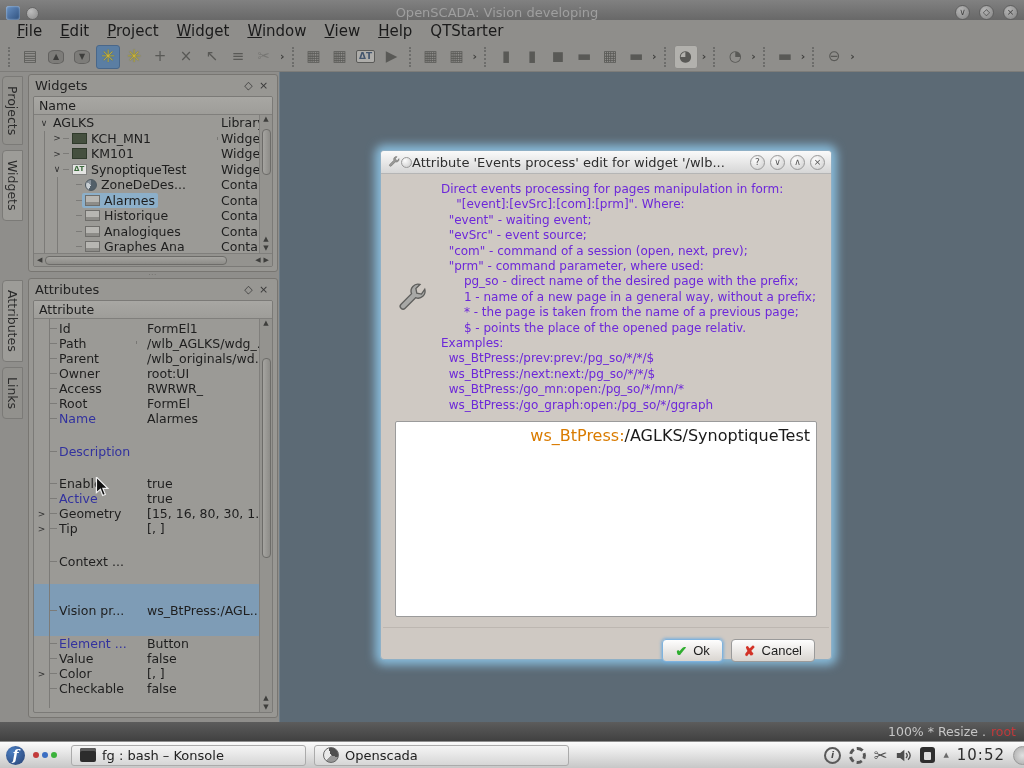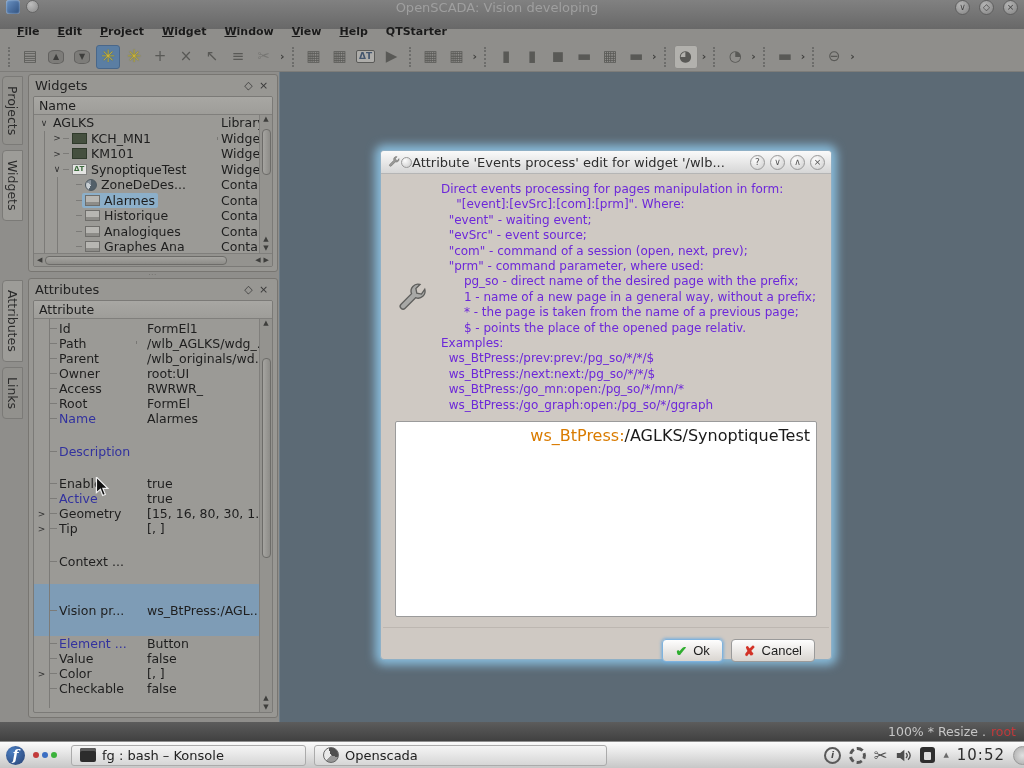--- a/index.html
+++ b/index.html
@@ -1,27 +1,27 @@
 <!DOCTYPE html>
 <html><head>
 <meta charset="utf-8">
 <style>
   html,body{margin:0;padding:0;}
   .screen{position:relative;width:1024px;height:768px;background:#8f8e8b;font-family:"DejaVu Sans",sans-serif;overflow:hidden;color:#1e1e1e;}
 
   
-  .titlebar{position:absolute;left:0;top:0;right:0;height:29px;background:linear-gradient(#818181,#686868);display:flex;align-items:flex-start;padding:0 6px;gap:6px;box-sizing:border-box;}
+  .titlebar{position:absolute;left:0;top:0;right:0;height:20px;background:linear-gradient(#818181,#686868);display:flex;align-items:flex-end;padding:0 6px;gap:6px;box-sizing:border-box;}
   .appicon{width:14px;height:14px;border-radius:3px;background:linear-gradient(135deg,#6b93c4,#2e4f7d);box-shadow:inset 0 0 2px #cfe0f0;flex:none;}
   .circbtn{width:13px;height:13px;border-radius:50%;background:radial-gradient(circle at 35% 30%,#bdbdbd,#8a8a8a);border:1px solid #666;box-sizing:border-box;flex:none;}
   .wtitle{flex:1;text-align:center;color:#9f9f9f;font-size:13px;white-space:nowrap;overflow:hidden;}
   .winbtns{display:flex;gap:9px;}
   .wbtn{width:15px;height:15px;border-radius:50%;background:radial-gradient(circle at 35% 30%,#b5b5b5,#848484);border:1px solid #5f5f5f;color:#454545;font-size:9px;line-height:13px;text-align:center;box-sizing:border-box;}
 
   
-  .menubar{position:absolute;top:20px;left:0;right:0;height:22px;display:flex;align-items:center;padding-left:8px;font-size:11px;color:#1b1b1b;font-weight:bold;}
+  .menubar{position:absolute;top:20px;left:0;right:0;height:22px;display:flex;align-items:center;padding-left:8px;font-size:15px;color:#1b1b1b;}
   .mi{display:inline-block;padding:2px 9px;}
   .mi.accel::first-letter{text-decoration:underline;}
 
   
   .toolbar{position:absolute;top:42px;left:0;right:0;height:30px;display:flex;align-items:center;padding:0 4px;border-bottom:1px solid #7d7c79;box-sizing:border-box;}
   .tbhandle{width:3px;height:20px;border-left:2px dotted #6d6d6b;margin:0 4px;flex:none;}
   .tbi{width:24px;height:24px;display:flex;align-items:center;justify-content:center;margin:0 1px;border-radius:3px;box-sizing:border-box;flex:none;}
   .tbg{font-size:15px;color:#595956;line-height:1;}
   .tbi.cyl .tbg{background:#7d7c79;border:1px solid #636260;border-radius:40%/28%;padding:2px 4px;font-size:8px;color:#3e3e3c;}
   .tbi.press{background:#5b7ea3;border:1px solid #49678a;}
@@ -100,21 +100,21 @@
   
   .statusbar{position:absolute;top:722px;height:19px;left:0;right:0;background:linear-gradient(#5c5c5c,#414141);display:flex;align-items:center;justify-content:flex-end;padding:0 8px;font-size:12.5px;color:#c6c6c6;gap:5px;box-sizing:border-box;}
   .statusbar .user{color:#c0393b;}
 
   
   .taskbar{position:absolute;top:741px;height:27px;left:0;right:0;background:linear-gradient(#fcfcfc,#c7c7c7);border-top:1px solid #8e8e8e;display:flex;align-items:center;padding:0 6px;gap:8px;box-sizing:border-box;}
   .fedora{width:19px;height:19px;border-radius:50%;background:radial-gradient(circle at 35% 30%,#4a7ec2,#294172);color:#fff;font-family:"DejaVu Serif",serif;font-style:italic;font-weight:bold;font-size:14px;display:flex;align-items:center;justify-content:center;flex:none;}
   .dots{display:flex;gap:3px;margin-right:6px;}
   .dot{width:6px;height:6px;border-radius:50%;}
   .task{height:21px;display:flex;align-items:center;gap:6px;padding:0 8px;border:1px solid #ababab;border-radius:3px;background:linear-gradient(#f5f5f5,#d6d6d6);font-size:13px;color:#222;box-sizing:border-box;overflow:hidden;white-space:nowrap;}
-  .task.konsole{width:235px;} .task.openscada{width:293px;}
+  .task.konsole{width:235px;} .task.openscada{width:255px;}
   .konsole-i{width:16px;height:14px;background:#2c2c2c;border-radius:2px;box-shadow:inset 0 3px 0 #5a5a5a;flex:none;}
   .openscada-i{width:16px;height:16px;border-radius:50%;background:conic-gradient(from 220deg,#e9e9e9 0 120deg,#4f4f4f 120deg 250deg,#979797 250deg);border:1px solid #666;box-sizing:border-box;flex:none;}
   .tray{margin-left:auto;display:flex;align-items:center;gap:8px;}
   .tri{display:flex;align-items:center;justify-content:center;color:#4a4a4a;}
   .tri.info{width:13px;height:13px;border:2px solid #5a5a5a;border-radius:50%;font-size:9px;font-weight:bold;font-style:italic;}
   .tri.settings{width:11px;height:11px;border:3px dashed #575757;border-radius:50%;}
   .tri.klipper-scissors{font-size:16px;color:#4e4e4e;}
   .tri.clipboard{width:15px;height:16px;background:#2e2e2e;border-radius:3px;position:relative;}
   .tri.clipboard::after{content:"";position:absolute;left:4px;top:5px;width:7px;height:8px;background:#ddd;border-radius:1px;}
   .uparrow{font-size:7px;color:#6b6b6b;}

